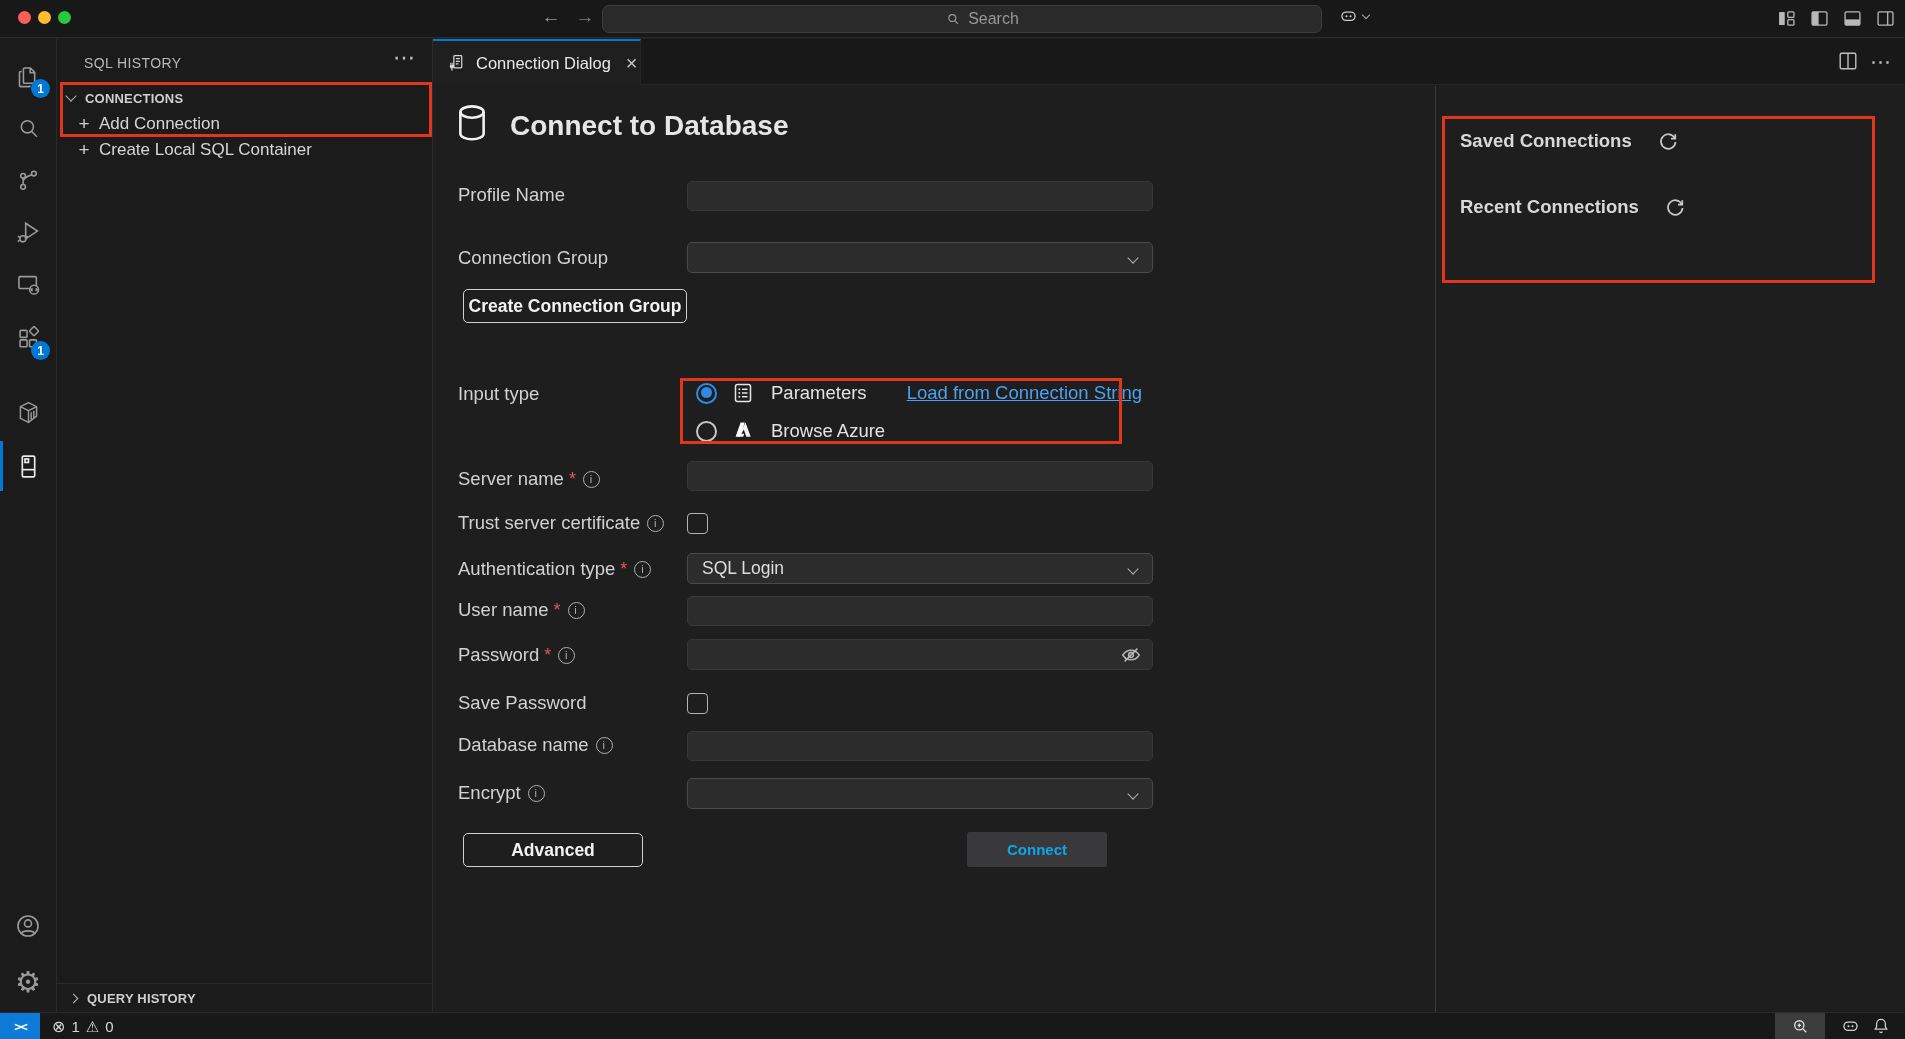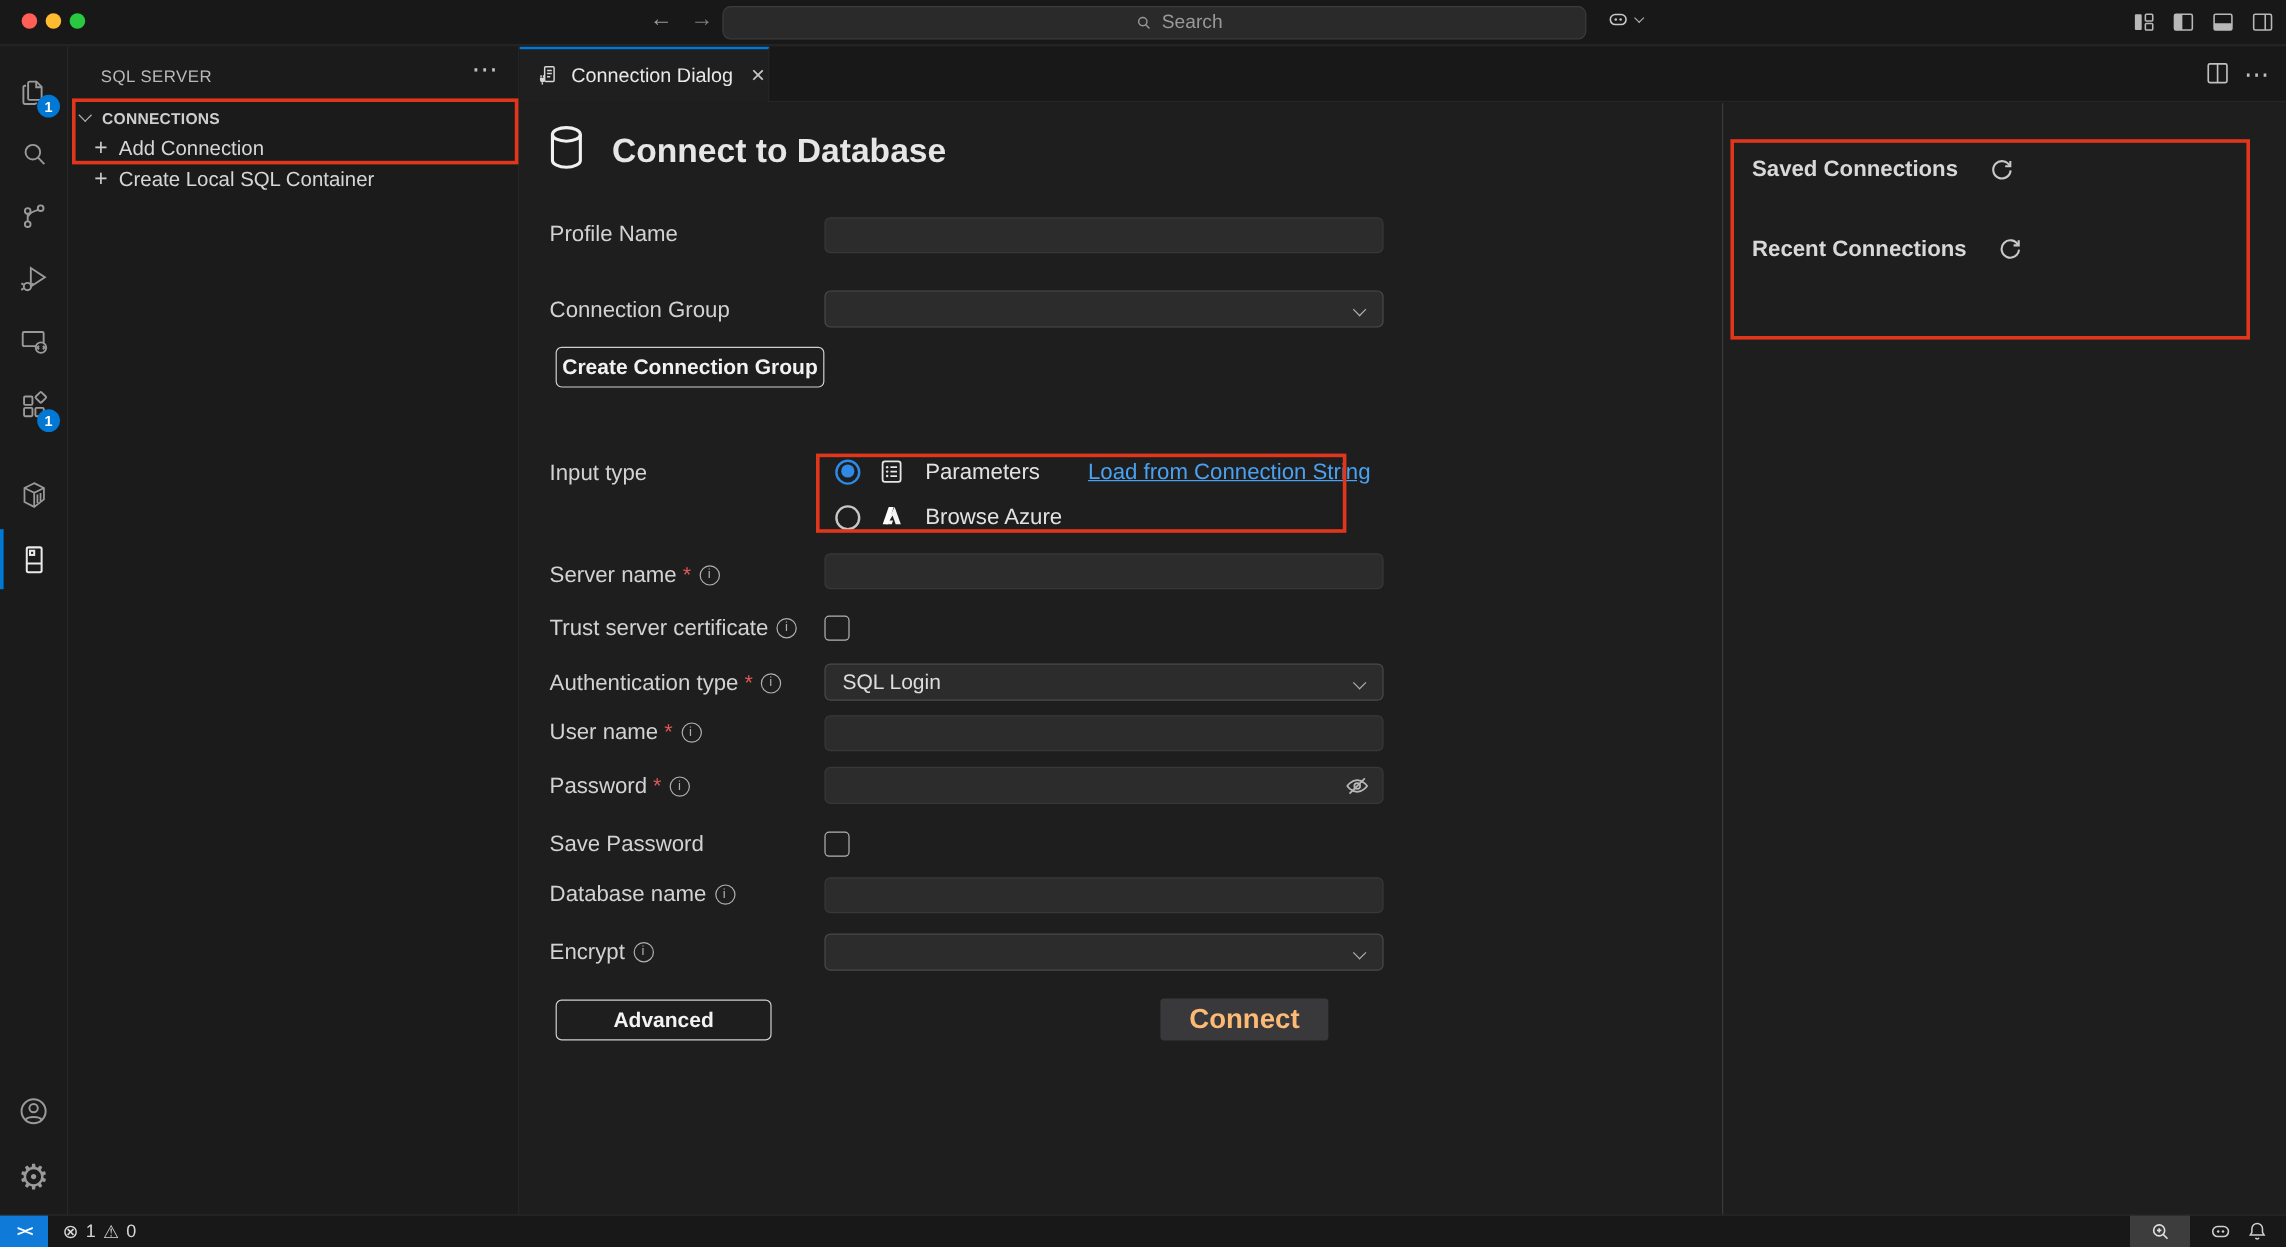--- a/index.html
+++ b/index.html
@@ -55,21 +55,21 @@
   .req { color:#e05858; font-size:18px; margin-left:-2px; }
   .info-icon { display:inline-block; width:17px; height:17px; border:1.4px solid #b0b0b0; border-radius:50%; position:relative; }
   .info-icon::before { content:"i"; position:absolute; left:0; top:0; width:14px; height:14px; display:flex; align-items:center; justify-content:center; font-size:11px; color:#b0b0b0; }
   .field { position:absolute; left:254px; width:466px; height:30px; background:#2c2c2c; border:1px solid #383838; border-radius:5px; }
   .select { border-color:#4a4a4c; display:flex; align-items:center; padding:0 14px; font-size:17.5px; color:#dddddd; }
   .select .chev { position:absolute; right:15px; top:11px; }
   .checkbox { position:absolute; left:254px; width:21px; height:21px; border:1.4px solid #b3b3b3; border-radius:4px; background:transparent; }
   .btn-outline { position:absolute; border:1px solid #cfcfcf; border-radius:5px; background:transparent; color:#f2f2f2;
     font-weight:700; font-size:17.5px; display:flex; align-items:center; justify-content:center; font-family:"Liberation Sans",sans-serif; }
   #btn-connect { position:absolute; left:534px; top:746px; width:140px; height:35px; background:#39393b; border:none; border-radius:3px;
-    color:#fdba74; font-weight:700; font-size:23px; display:flex; align-items:center; justify-content:center; }
+    color:#0ea5e9; font-weight:700; font-size:15px; display:flex; align-items:center; justify-content:center; }
   .radio-row { position:absolute; display:flex; align-items:center; gap:14px; }
   .radio { width:21px; height:21px; border-radius:50%; border:2px solid #c7c7c7; background:transparent; }
   .radio.sel { border:2.5px solid #2e8ae6; position:relative; }
   .radio.sel::before { content:""; position:absolute; left:2.5px; top:2.5px; width:11px; height:11px; border-radius:50%; background:#2e8ae6; }
   .radio-label { font-size:18.5px; color:#e2e2e2; margin-left:2px; }
   #csl-link { font-size:18.5px; color:#4aa1f0; text-decoration:underline; margin-left:26px; }
   .eye-btn { position:absolute; right:10px; top:4px; color:#b8b8b8; }
 
   .rp-header { position:absolute; display:flex; align-items:flex-end; gap:26px; }
   .rp-title { font-size:18.5px; font-weight:700; color:#d8d8d8; }
@@ -210,38 +210,42 @@
         <circle cx="12" cy="9.8" r="3"></circle>
         <path d="M6.2 18.3c1.3-2.9 10.3-2.9 11.6 0"></path>
       </svg>
   </div>
   <div class="act-item" style="top:918px;">
     <span class="gear-glyph">⚙</span>
   </div>
 </div>
 
 <div id="sidebar">
-  <div id="sidebar-title">SQL SERVER</div>
+  <div id="sidebar-title">SQL HISTORY</div>
   <div id="sidebar-more">⋯</div>
 
   <div class="tree-row" style="top:46px;">
     <span class="chev" style="margin-left:10px; margin-top:-4px;"></span>
     <span class="sec-label">CONNECTIONS</span>
   </div>
   <div class="tree-row" style="top:72px;">
     <span class="tree-plus">+</span>
     <span>Add Connection</span>
   </div>
   <div class="tree-row" style="top:98px;">
     <span class="tree-plus">+</span>
     <span>Create Local SQL Container</span>
   </div>
 
   <div class="redbox" style="left:3px; top:43px; width:372px; height:55px;"></div>
 
+  <div id="qh-row">
+    <span class="chev-right"></span>
+    <span class="sec-label">QUERY HISTORY</span>
+  </div>
 </div>
 
 <div id="editor">
   <div id="tabbar">
     <div id="tab">
       <span>
         <svg width="21" height="21" viewBox="0 0 24 24" fill="none" stroke="#d8d8d8" stroke-width="1.4">
             <rect x="9" y="3" width="9" height="14" rx="1"></rect>
             <path d="M11.3 6.5h4.5M11.3 9.5h4.5M11.3 12.5h3"></path>
             <path d="M4.5 13.5h4.6v2.1a2.3 2.3 0 0 1-4.6 0z" fill="#d8d8d8" stroke="none"></path>

